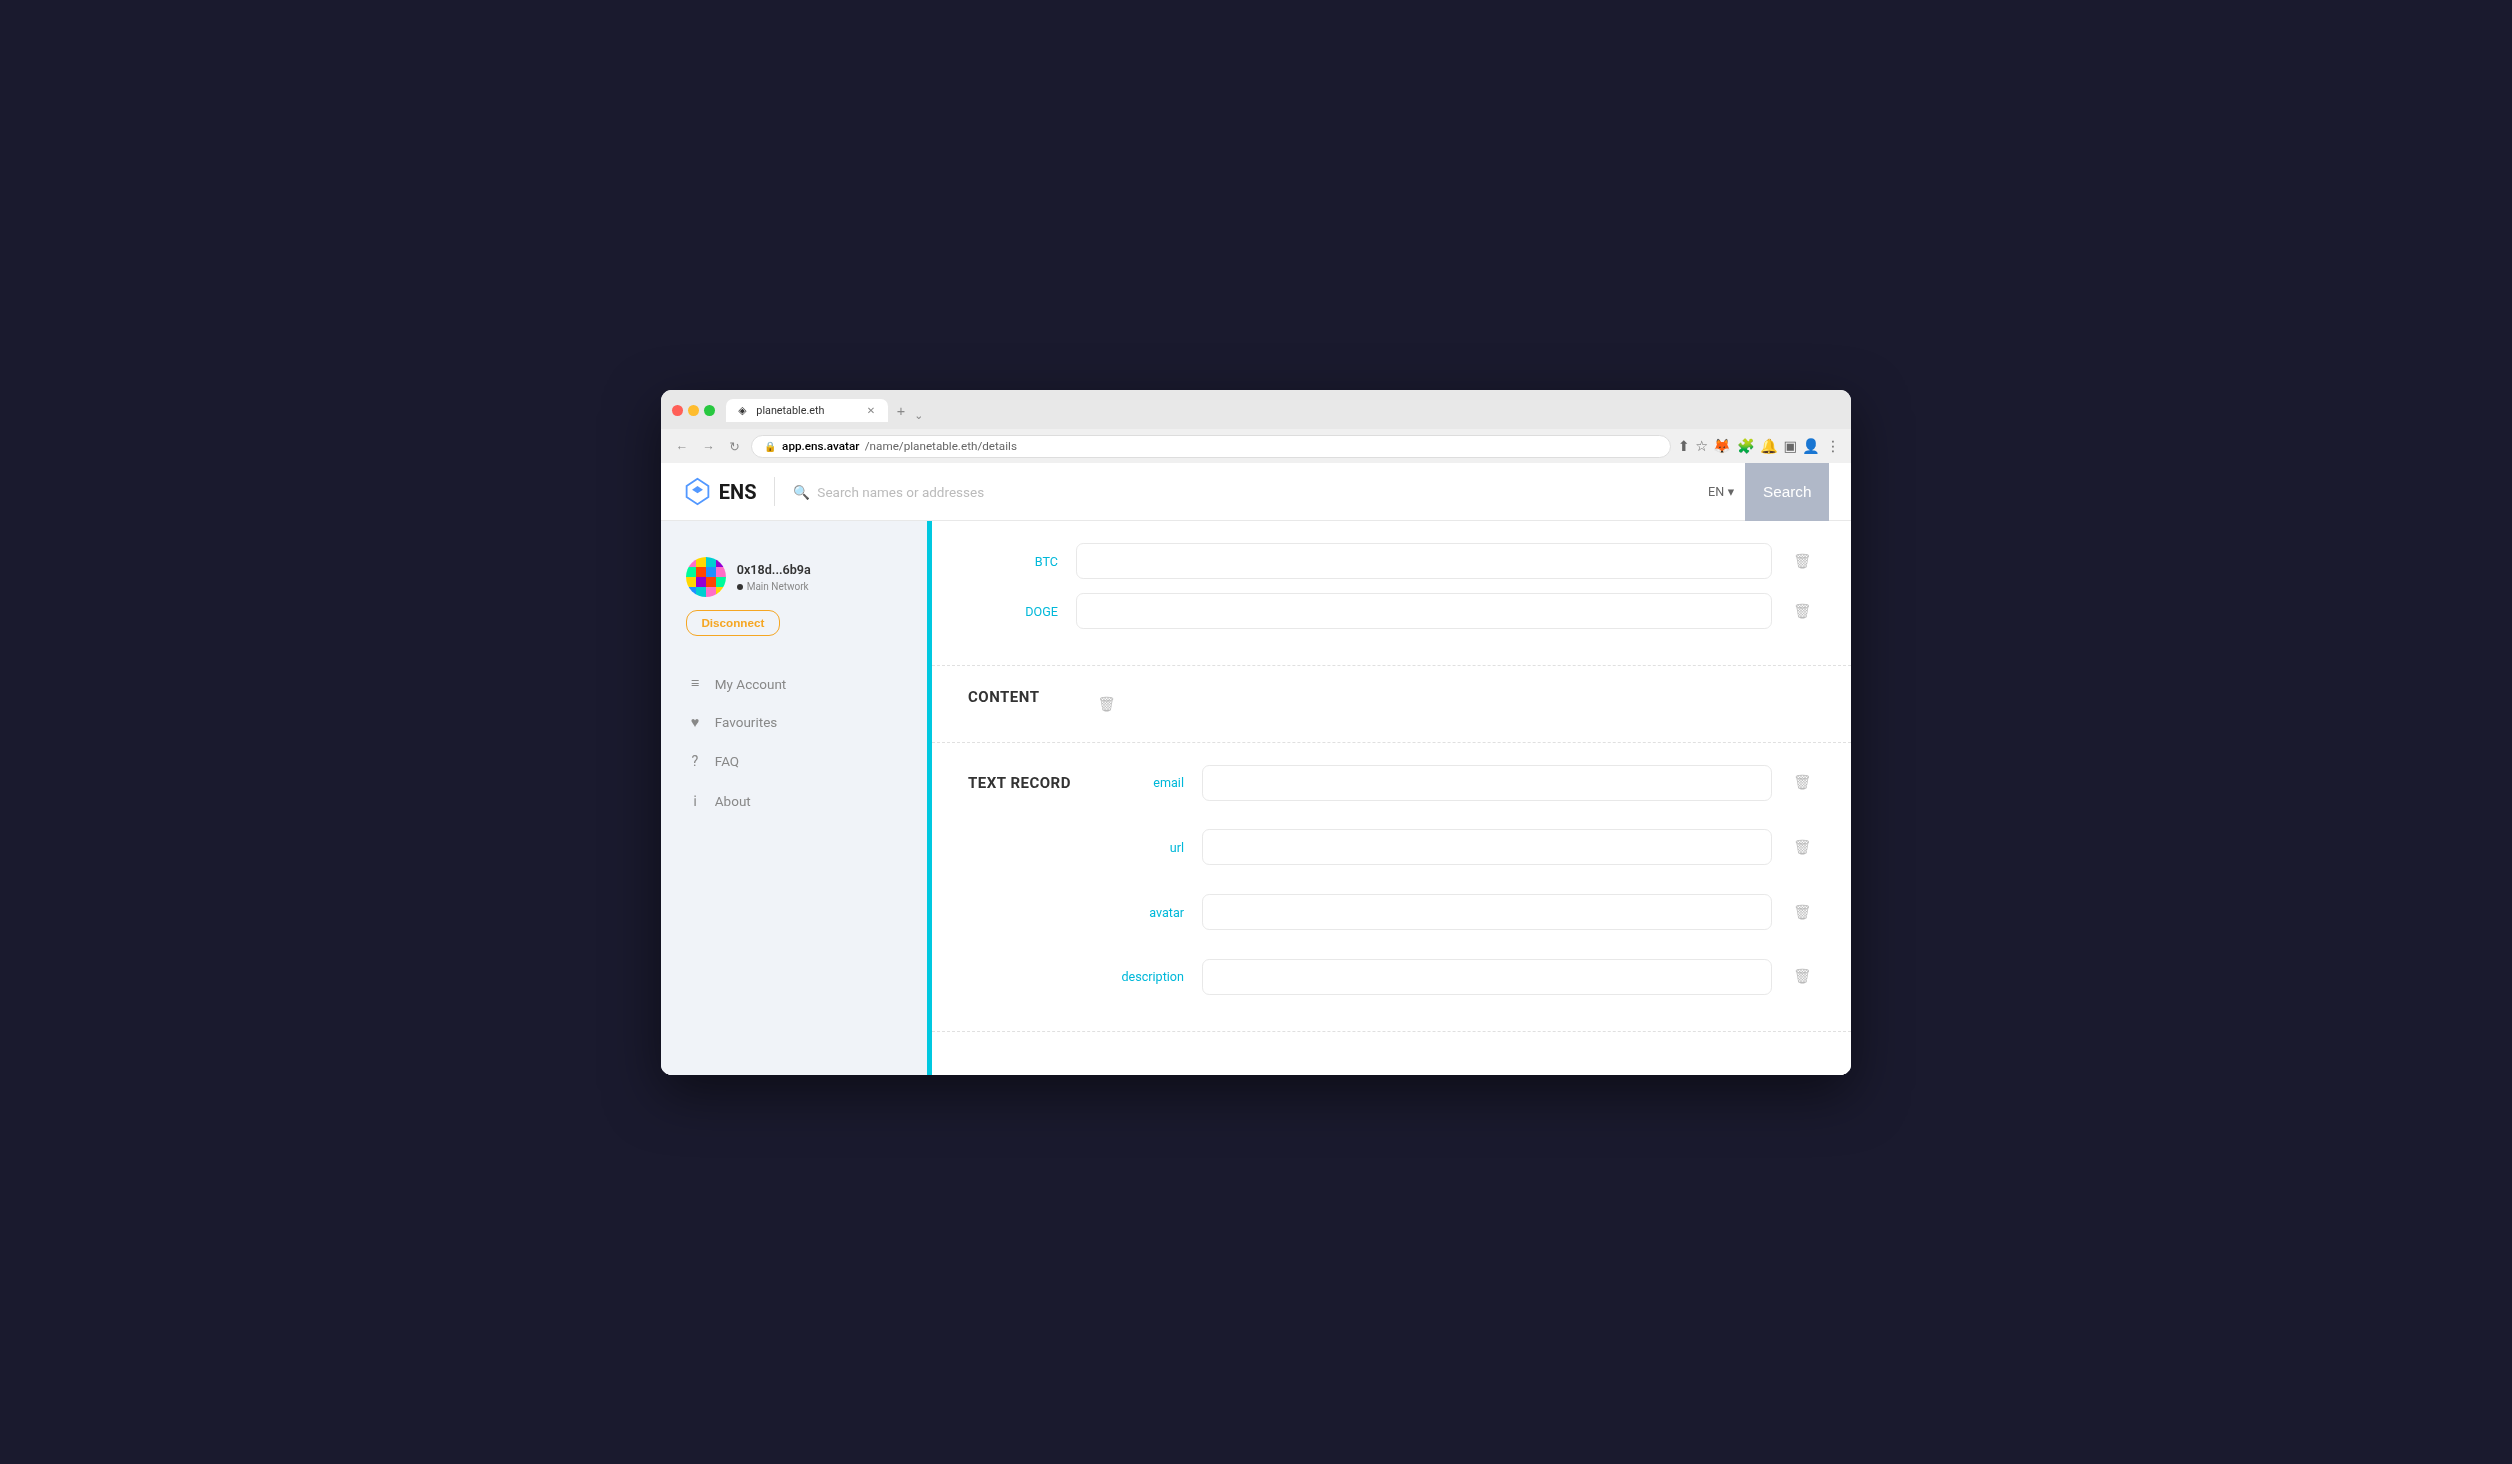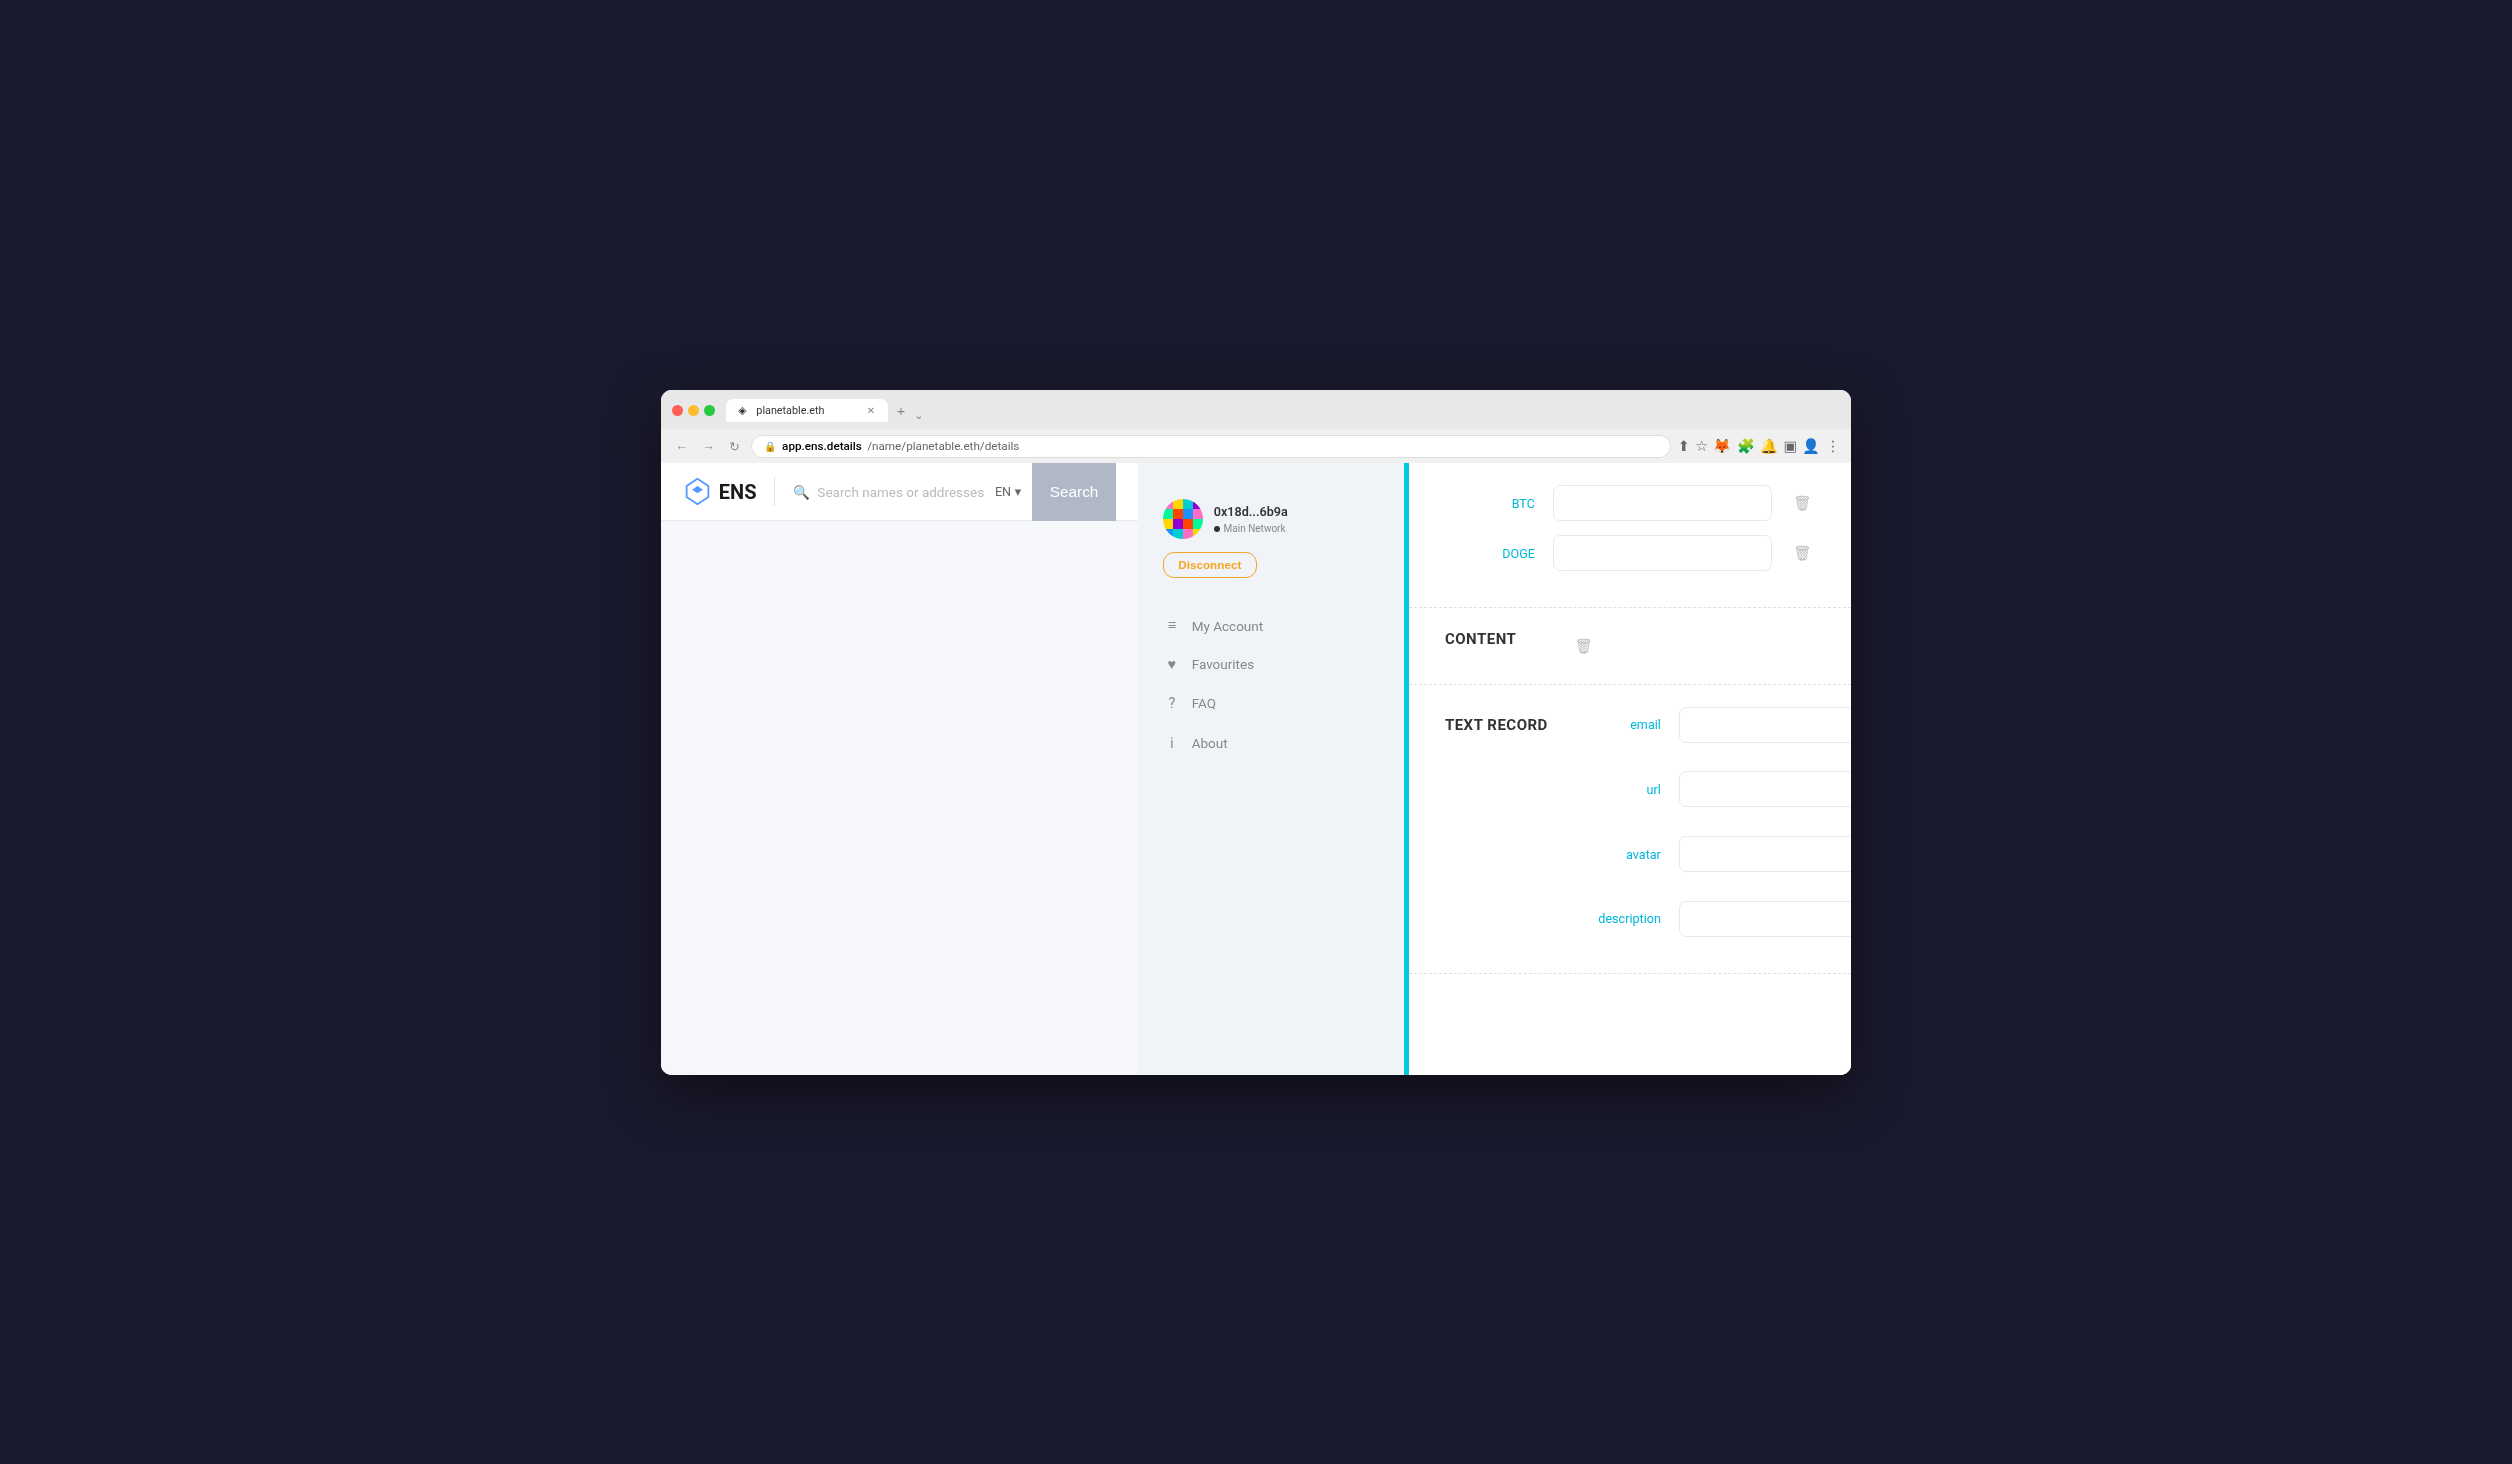--- a/index.html
+++ b/index.html
@@ -144,21 +144,21 @@
     .browser-action-btns span {
       font-size: 14.4px;
       color: #666;
       cursor: pointer;
     }
 
     
     .app-content {
       flex: 1;
       display: flex;
-      flex-direction: row;
+      flex-direction: column;
       overflow: hidden;
       background: #f5f7fa;
       justify-content: flex-end;
     }
 
     
     .app-header {
       background: #fff;
       border-bottom: 0.9px solid #e8e8e8;
       padding: 0 21.6px;
@@ -431,21 +431,21 @@
       </div>
     </div>
   </div>
 
   <div class="address-bar-row">
     <button class="nav-btn">←</button>
     <button class="nav-btn">→</button>
     <button class="nav-btn">↻</button>
     <div class="address-bar">
       <span class="lock-icon">🔒</span>
-      <span class="address-domain">app.ens.details</span>
+      <span class="address-domain">app.ens.avatar</span>
       <span class="address-path">/name/planetable.eth/details</span>
     </div>
     <div class="browser-action-btns">
       <span>⬆</span>
       <span>☆</span>
       <span>🦊</span>
       <span>🧩</span>
       <span>🔔</span>
       <span>▣</span>
       <span>👤</span>

